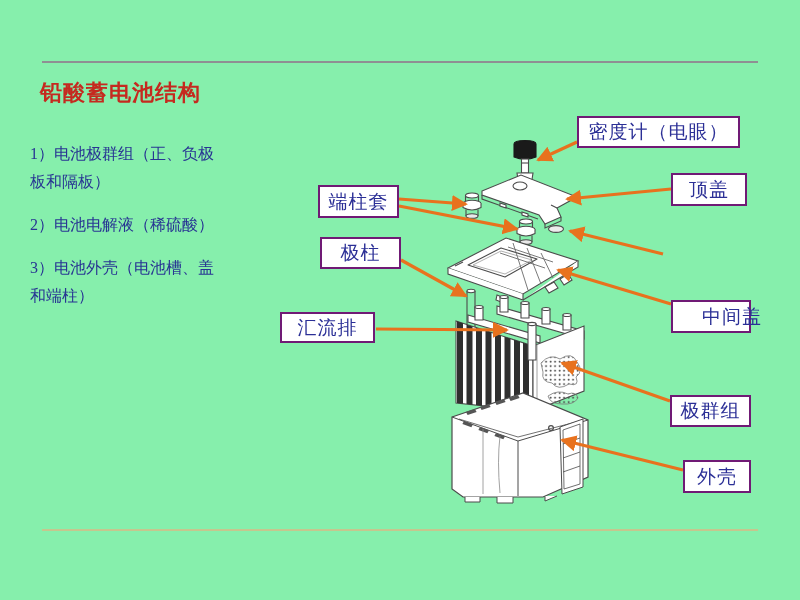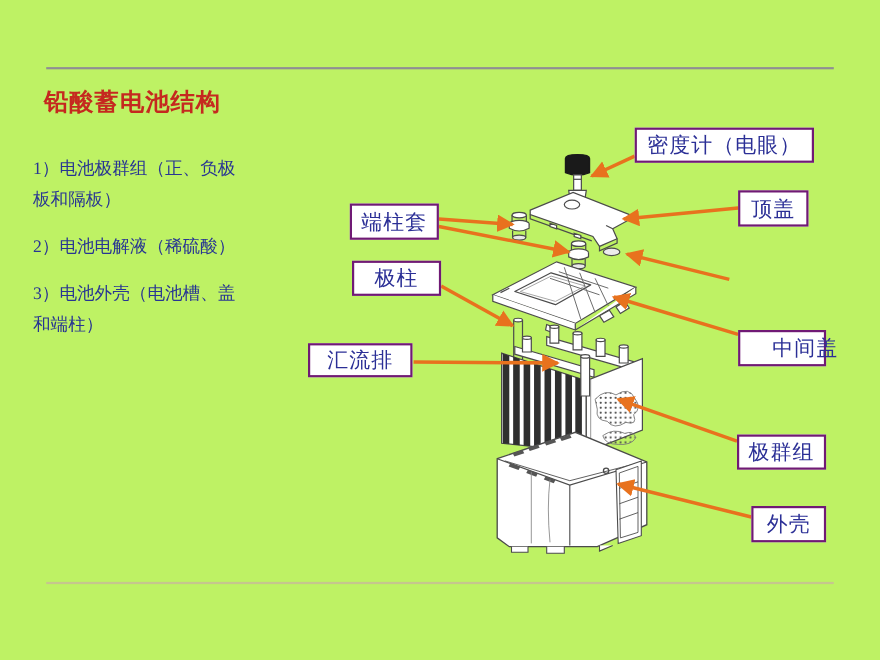--- a/index.html
+++ b/index.html
@@ -1,16 +1,16 @@
 <!DOCTYPE html>
 <html><head>
 <meta charset="utf-8">
 <style>
   html,body{margin:0;padding:0;background:#ffffff;}
-  .slide{position:relative;width:800px;height:600px;background:#bef264;overflow:hidden;
+  .slide{position:relative;width:800px;height:600px;background:#86efac;overflow:hidden;
          font-family:"Liberation Serif","DejaVu Serif",serif;}
   .rule{position:absolute;height:2px;}
   .rule-top{left:42px;top:61px;width:716px;background:#8f8f93;}
   .rule-bottom{left:42px;top:529px;width:716px;background:#c6c68e;}
   .title{position:absolute;left:40px;top:78px;font-size:22px;font-weight:bold;
          color:#c5291f;letter-spacing:1px;}
   .bullets{position:absolute;left:30px;top:140px;width:315px;color:#283593;
            font-size:16px;line-height:28px;}
   .bullets p{margin:0 0 15px 0;white-space:pre-line;}
   .callout{position:absolute;box-sizing:border-box;border:2px solid #701a75;
@@ -164,21 +164,21 @@
       <path d="M401,260 L466,296" marker-end="url(#ah)"></path>
       <path d="M376,329 L507,330" marker-end="url(#ah)"></path>
       <path d="M671,304 L558,270" marker-end="url(#ah)"></path>
       <path d="M670,401 L562,363" marker-end="url(#ah)"></path>
       <path d="M683,470 L562,440" marker-end="url(#ah)"></path>
     </g>
   </svg>
 
   <div class="callout" style="left:577px;top:116px;width:163px;height:32px;">密度计（电眼）</div>
   <div class="callout" style="left:318px;top:185px;width:81px;height:33px;">端柱套</div>
-  <div class="callout" style="left:671px;top:173px;width:64px;height:33px;">顶盖</div>
+  <div class="callout" style="left:671px;top:173px;width:76px;height:33px;">顶盖</div>
   <div class="callout" style="left:320px;top:237px;width:81px;height:32px;">极柱</div>
   <div class="callout" style="left:280px;top:312px;width:95px;height:31px;">汇流排</div>
   <div class="callout" style="left:671px;top:300px;width:80px;height:33px;padding-left:42px;">中间盖</div>
   <div class="callout" style="left:670px;top:395px;width:81px;height:32px;">极群组</div>
   <div class="callout" style="left:683px;top:460px;width:68px;height:33px;">外壳</div>
 
   <div class="rule rule-bottom"></div>
 </div>
 
 </body></html>

